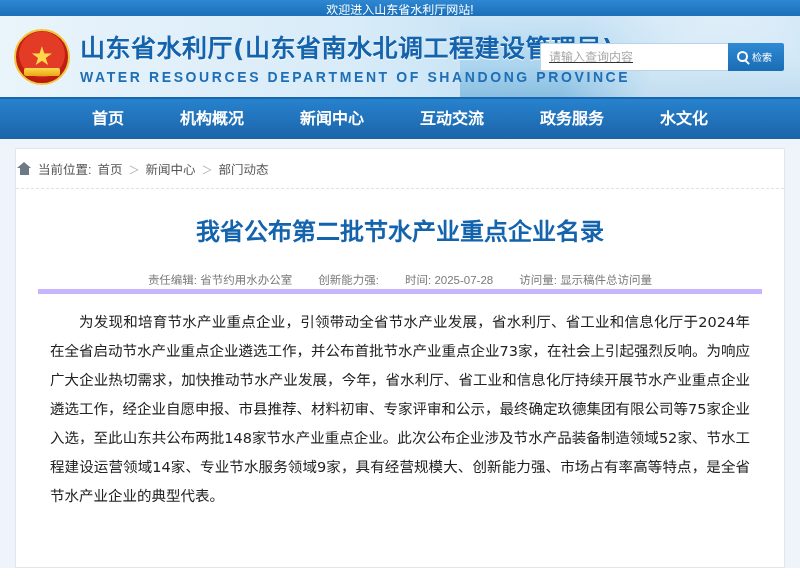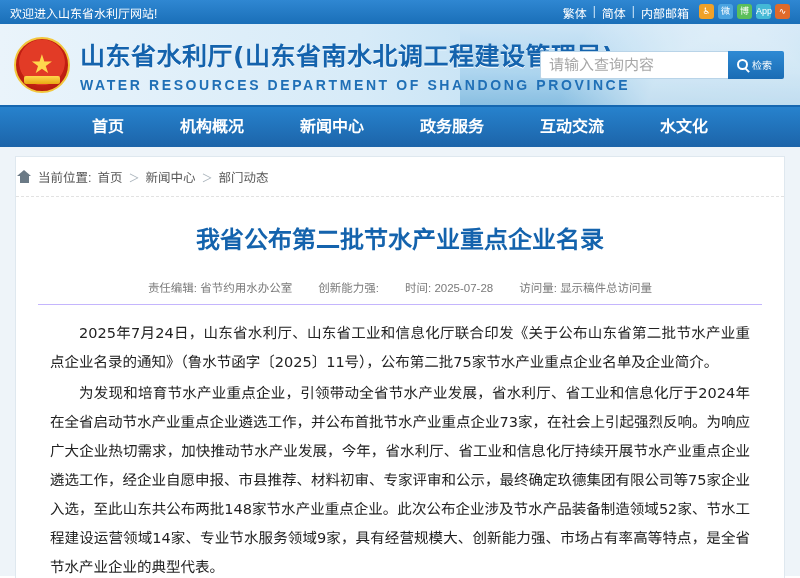--- a/index.html
+++ b/index.html
@@ -6,28 +6,29 @@
   html, body {
     margin: 0; padding: 0;
     width: 800px; height: 578px;
     overflow: hidden;
     background: #ffffff;
     font-family: "Liberation Sans", "DejaVu Sans", sans-serif;
   }
 
   
   .topbar {
-    height: 24px;
+    height: 16px;
     background: linear-gradient(to bottom, #2f87d2, #1a6fb8);
     display: flex;
     align-items: center;
     justify-content: space-between;
     padding: 0 10px;
     color: #ffffff;
     font-size: 12px;
+    flex-direction: column;
   }
   .topbar-left { white-space: nowrap; }
   .topbar-right {
     display: flex;
     align-items: flex-start;
     gap: 6px;
     font-size: 12px;
   }
   .topbar-right .tb-link { color: #ffffff; text-decoration: none; }
   .tb-sep { color: #cfe6f8; }
@@ -117,25 +118,26 @@
     transform: translateY(-50%);
     display: flex;
     align-items: center;
     z-index: 3;
   }
   .search-input {
     width: 188px; height: 28px;
     border: 1px solid #b9d4e8;
     border-right: none;
     background: #ffffff;
-    font-size: 15px;
+    font-size: 12px;
     color: #333;
     padding: 0 8px;
     outline: none;
     border-radius: 2px 0 0 2px;
+    text-decoration: underline;
   }
   .search-input::placeholder { color: #a8a8a8; }
   .search-btn {
     height: 28px;
     padding: 0 12px 0 9px;
     background: linear-gradient(to bottom, #2e8ad4, #1a6cb4);
     color: #ffffff;
     font-size: 10px;
     border: none;
     border-radius: 0 2px 2px 0;
@@ -224,22 +226,22 @@
   .article-title {
     text-align: center;
     color: #1463ad;
     font-size: 24px;
     font-weight: bold;
     margin: 26px 20px 0;
     line-height: 1.4;
   }
   .meta {
     margin: 22px 22px 0;
-    border-bottom: 1px solid #c4b5fd;
-    padding-bottom: 9px;
+    border-bottom: 5px solid #c4b5fd;
+    padding-bottom: 2px;
     display: flex;
     justify-content: center;
     gap: 26px;
     font-size: 11.5px;
     color: #7a7a7a;
     flex-wrap: wrap;
   }
   .article-body {
     margin: 14px 34px 0;
     font-size: 14.5px;
@@ -283,22 +285,22 @@
       <span class="mag"></span>
       <span>检索</span>
     </button>
   </span>
 </div>
 
 <div class="nav">
   <div class="nav-item">首页</div>
   <div class="nav-item">机构概况</div>
   <div class="nav-item">新闻中心</div>
+  <div class="nav-item">互动交流</div>
   <div class="nav-item">政务服务</div>
-  <div class="nav-item">互动交流</div>
   <div class="nav-item">水文化</div>
 </div>
 
 <div class="page">
   <div class="content-card">
 
     <div class="crumb">
       <span class="home-ico"></span>
       <span>当前位置:</span>
       <a href="#">首页</a>
@@ -323,18 +325,17 @@
         <span>时间:</span>
         <span>2025-07-28</span>
       </span>
       <span>
         <span>访问量:</span>
         <span>显示稿件总访问量</span>
       </span>
     </div>
 
     <div class="article-body">
-      <p>2025年7月24日，山东省水利厅、山东省工业和信息化厅联合印发《关于公布山东省第二批节水产业重点企业名录的通知》（鲁水节函字〔2025〕11号），公布第二批75家节水产业重点企业名单及企业简介。</p>
       <p>为发现和培育节水产业重点企业，引领带动全省节水产业发展，省水利厅、省工业和信息化厅于2024年在全省启动节水产业重点企业遴选工作，并公布首批节水产业重点企业73家，在社会上引起强烈反响。为响应广大企业热切需求，加快推动节水产业发展，今年，省水利厅、省工业和信息化厅持续开展节水产业重点企业遴选工作，经企业自愿申报、市县推荐、材料初审、专家评审和公示，最终确定玖德集团有限公司等75家企业入选，至此山东共公布两批148家节水产业重点企业。此次公布企业涉及节水产品装备制造领域52家、节水工程建设运营领域14家、专业节水服务领域9家，具有经营规模大、创新能力强、市场占有率高等特点，是全省节水产业企业的典型代表。</p>
     </div>
 
   </div>
 </div>
 
 </body></html>

